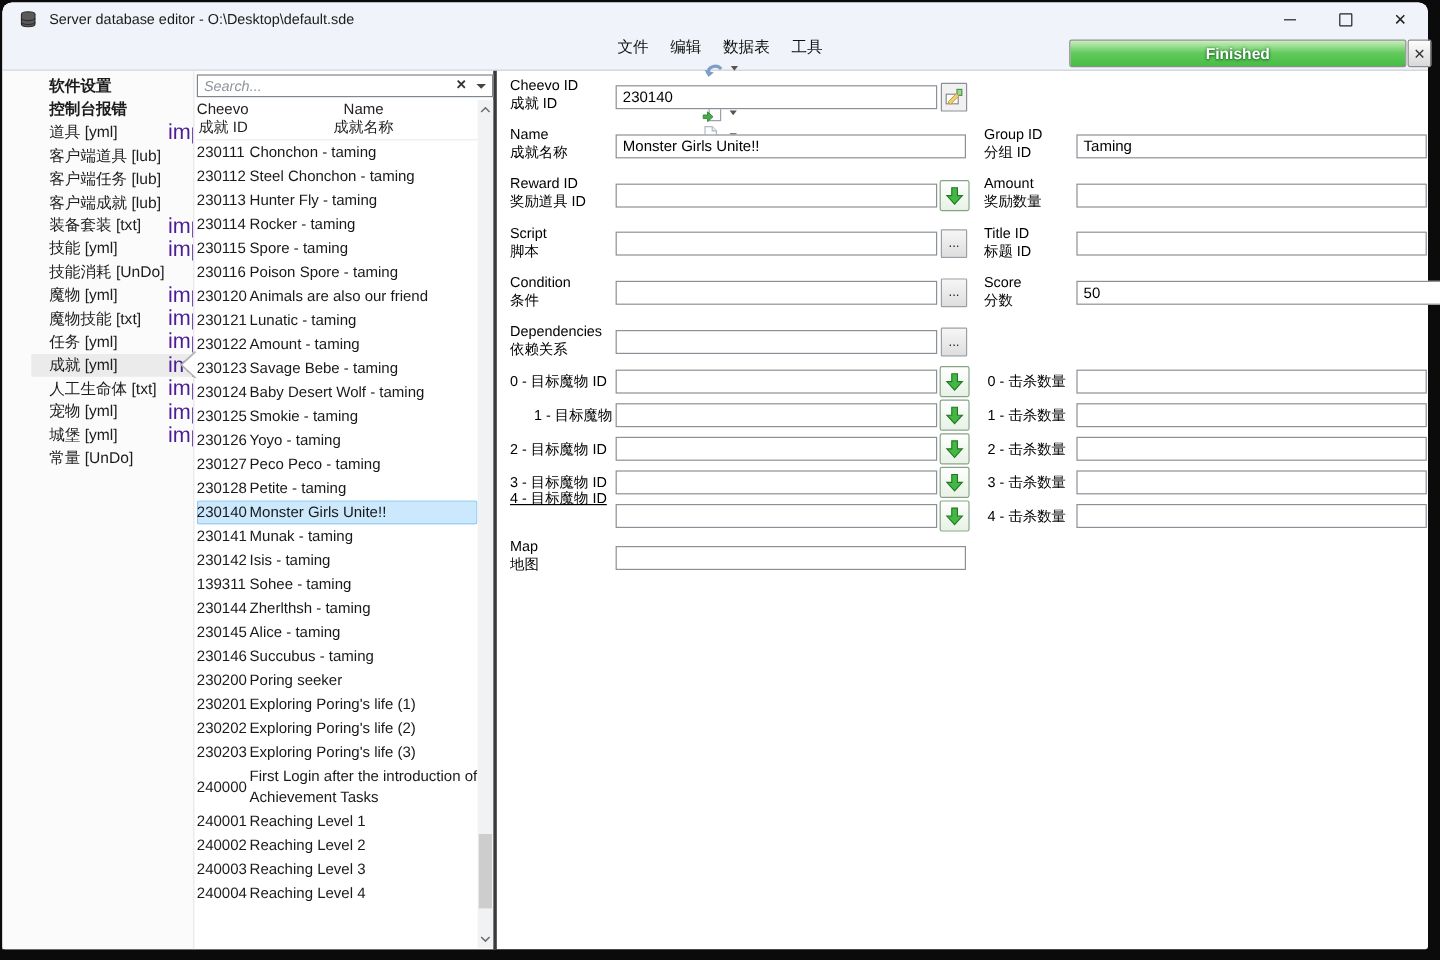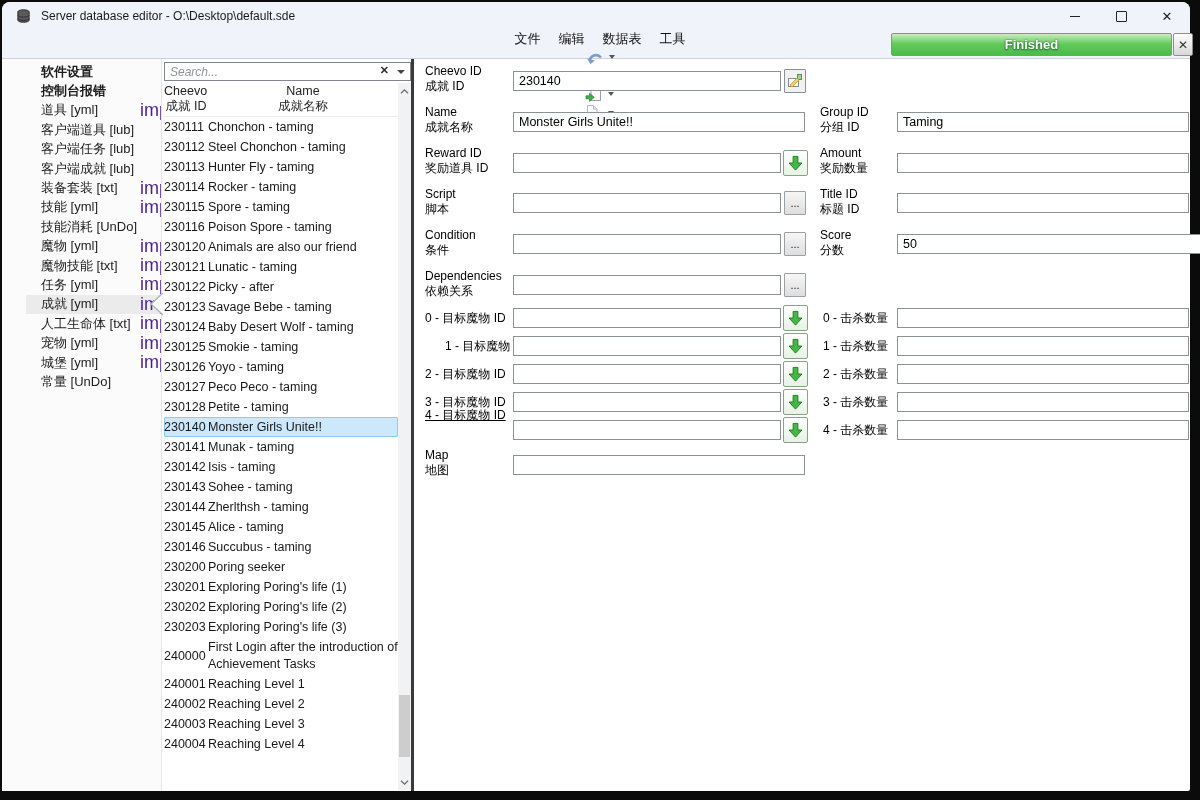--- a/index.html
+++ b/index.html
@@ -266,21 +266,21 @@
     <div class="lrow">
       <span class="rid">230120</span>
       <span class="rname">Animals are also our friend</span>
     </div>
     <div class="lrow">
       <span class="rid">230121</span>
       <span class="rname">Lunatic - taming</span>
     </div>
     <div class="lrow">
       <span class="rid">230122</span>
-      <span class="rname">Picky - after</span>
+      <span class="rname">Amount - taming</span>
     </div>
     <div class="lrow">
       <span class="rid">230123</span>
       <span class="rname">Savage Bebe - taming</span>
     </div>
     <div class="lrow">
       <span class="rid">230124</span>
       <span class="rname">Baby Desert Wolf - taming</span>
     </div>
     <div class="lrow">
@@ -305,21 +305,21 @@
     </div>
     <div class="lrow">
       <span class="rid">230141</span>
       <span class="rname">Munak - taming</span>
     </div>
     <div class="lrow">
       <span class="rid">230142</span>
       <span class="rname">Isis - taming</span>
     </div>
     <div class="lrow">
-      <span class="rid">230143</span>
+      <span class="rid">139311</span>
       <span class="rname">Sohee - taming</span>
     </div>
     <div class="lrow">
       <span class="rid">230144</span>
       <span class="rname">Zherlthsh - taming</span>
     </div>
     <div class="lrow">
       <span class="rid">230145</span>
       <span class="rname">Alice - taming</span>
     </div>

